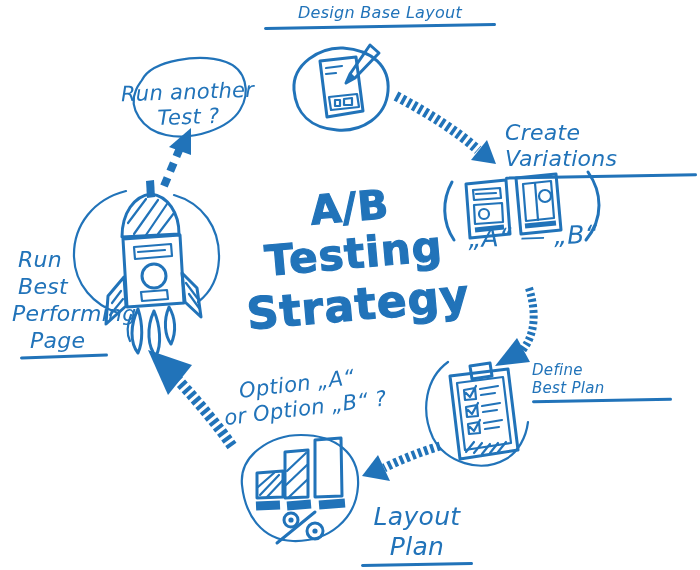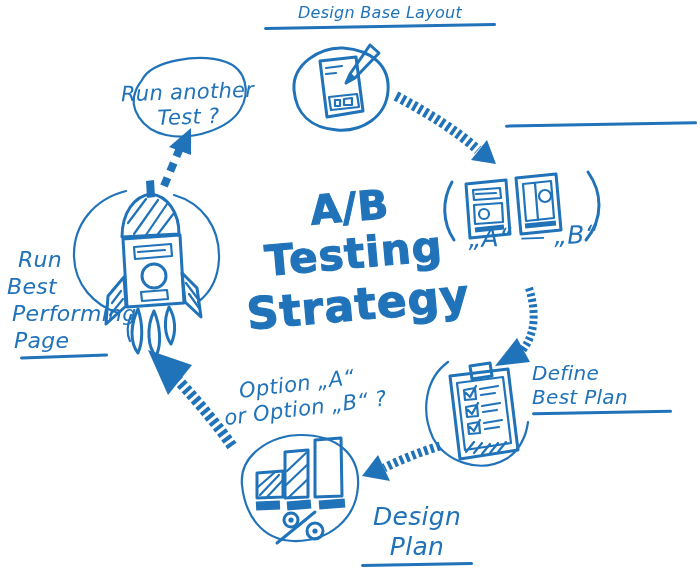--- a/index.html
+++ b/index.html
@@ -53,20 +53,21 @@
     <path class="sk" d="M90,5 L99,13 L75,38 L66,43 L70,34 Z"></path>
     <path class="fl" d="M66,43 L71,33 L76,38 Z"></path>
   </svg>
 
   <svg class="abs" style="left:388px; top:88px;" width="118" height="85" viewBox="0 0 118 85">
     <path class="stripe" stroke-width="10" stroke-dasharray="3.5 3" d="M8,8 C42,26 70,44 90,62"></path>
     <polygon class="fl" points="108,76 83,72 99,52"></polygon>
   </svg>
 
   <div class="abs hand" style="left:505px; top:120px; width:195px; font-size:22px;">
+    <span>Create Variations</span>
     <div class="u" style="width:192px; margin-top:3px; transform:rotate(-1deg);"></div>
   </div>
 
   <svg class="abs" style="left:438px; top:160px;" width="180" height="92" viewBox="0 0 180 92">
     <path class="sk" d="M14,22 C4,40 4,62 16,80"></path>
     <path class="sk" d="M150,12 C164,32 166,58 148,80"></path>
     <g>
       <path class="sk" d="M28,24 L68,20 L72,74 L32,78 Z"></path>
       <path class="sk2" d="M35,30 L62,28 L63,38 L36,40 Z M38,34 L58,33"></path>
       <path class="sk2" d="M36,45 L64,43 L65,62 L37,64 Z"></path>
@@ -100,21 +101,21 @@
       <path class="sk2" d="M46,38 L57,36 L58,47 L47,48 Z M48,41 L52,45 L58,34"></path>
       <path class="sk2" d="M62,37 L80,34 M63,43 L77,41"></path>
       <path class="sk2" d="M48,55 L59,53 L60,64 L49,65 Z M50,58 L54,62 L60,51"></path>
       <path class="sk2" d="M64,54 L82,51 M65,60 L79,58"></path>
       <path class="sk2" d="M50,72 L61,70 L62,81 L51,82 Z M52,75 L56,79 L62,68"></path>
       <path class="sk2" d="M66,71 L84,68 M67,77 L81,75"></path>
     </g>
     <path class="sk2" d="M48,100 L56,90 M56,101 L64,91 M64,102 L72,92 M72,101 L80,91 M80,100 L88,90"></path>
   </svg>
 
-  <div class="abs hand" style="left:532px; top:362px; width:165px; font-size:20px;">
+  <div class="abs hand" style="left:532px; top:362px; width:165px; font-size:15px;">
     <span style="display:block;">Define</span>
     <span style="display:block;">Best Plan</span>
     <div class="u" style="width:140px; margin-top:2px; transform:rotate(-1deg);"></div>
   </div>
 
   <svg class="abs" style="left:352px; top:432px;" width="95" height="60" viewBox="0 0 95 60">
     <path class="stripe" stroke-width="9" stroke-dasharray="3.5 3" d="M88,14 C68,20 48,28 32,36"></path>
     <polygon class="fl" points="10,44 26,23 38,49"></polygon>
   </svg>
 
@@ -138,35 +139,35 @@
       <circle class="fl" cx="88" cy="108" r="2.6"></circle>
     </g>
   </svg>
 
   <div class="abs hand" style="left:222px; top:366px; width:250px; font-size:21px; transform:rotate(-7deg);">
     <span style="display:block; margin-left:18px;">Option „A“</span>
     <span style="display:block;">or Option „B“ ?</span>
   </div>
 
   <div class="abs hand center" style="left:352px; top:502px; width:130px; font-size:25px;">
-    <span style="display:block;">Design</span>
+    <span style="display:block;">Layout</span>
     <span style="display:block;">Plan</span>
     <div class="u" style="width:112px; margin:2px auto 0; transform:rotate(-1deg);"></div>
   </div>
 
   <svg class="abs" style="left:128px; top:332px;" width="122" height="127" viewBox="0 0 122 127">
     <path class="stripe" stroke-width="11" stroke-dasharray="4 3" d="M104,114 C90,94 72,72 50,48"></path>
     <polygon class="fl" points="20,18 64,33 40,63"></polygon>
   </svg>
 
   <div class="abs hand" style="left:2px; top:246px; width:150px; font-size:22px; line-height:27px;">
     <span style="display:block; margin-left:16px;">Run</span>
-    <span style="display:block; margin-left:5px;">Best</span>
+    <span style="display:block; margin-left:16px;">Best</span>
     <span style="display:block; margin-left:10px;">Performing</span>
-    <span style="display:block; margin-left:12px;">Page</span>
+    <span style="display:block; margin-left:28px;">Page</span>
     <div class="u" style="width:88px; margin:1px 0 0 18px; transform:rotate(-2deg);"></div>
   </div>
 
   <svg class="abs" style="left:68px; top:175px;" width="170" height="185" viewBox="0 0 170 185">
     <path class="sk2" d="M58,16 C26,24 5,50 6,82 C7,110 26,130 50,138"></path>
     <path class="sk2" d="M106,20 C134,28 152,52 151,84 C150,104 142,118 130,127"></path>
     <path class="fl" d="M78,6 L86,5 L87,22 L79,23 Z"></path>
     <path class="sk" d="M54,62 C54,38 66,21 83,19 C100,21 111,38 111,59 Z"></path>
     <path class="sk2" d="M60,48 L78,24 M66,59 L90,25 M78,60 L99,29 M90,59 L106,38"></path>
     <path class="sk" d="M55,64 L112,60 L116,128 L59,132 Z"></path>

